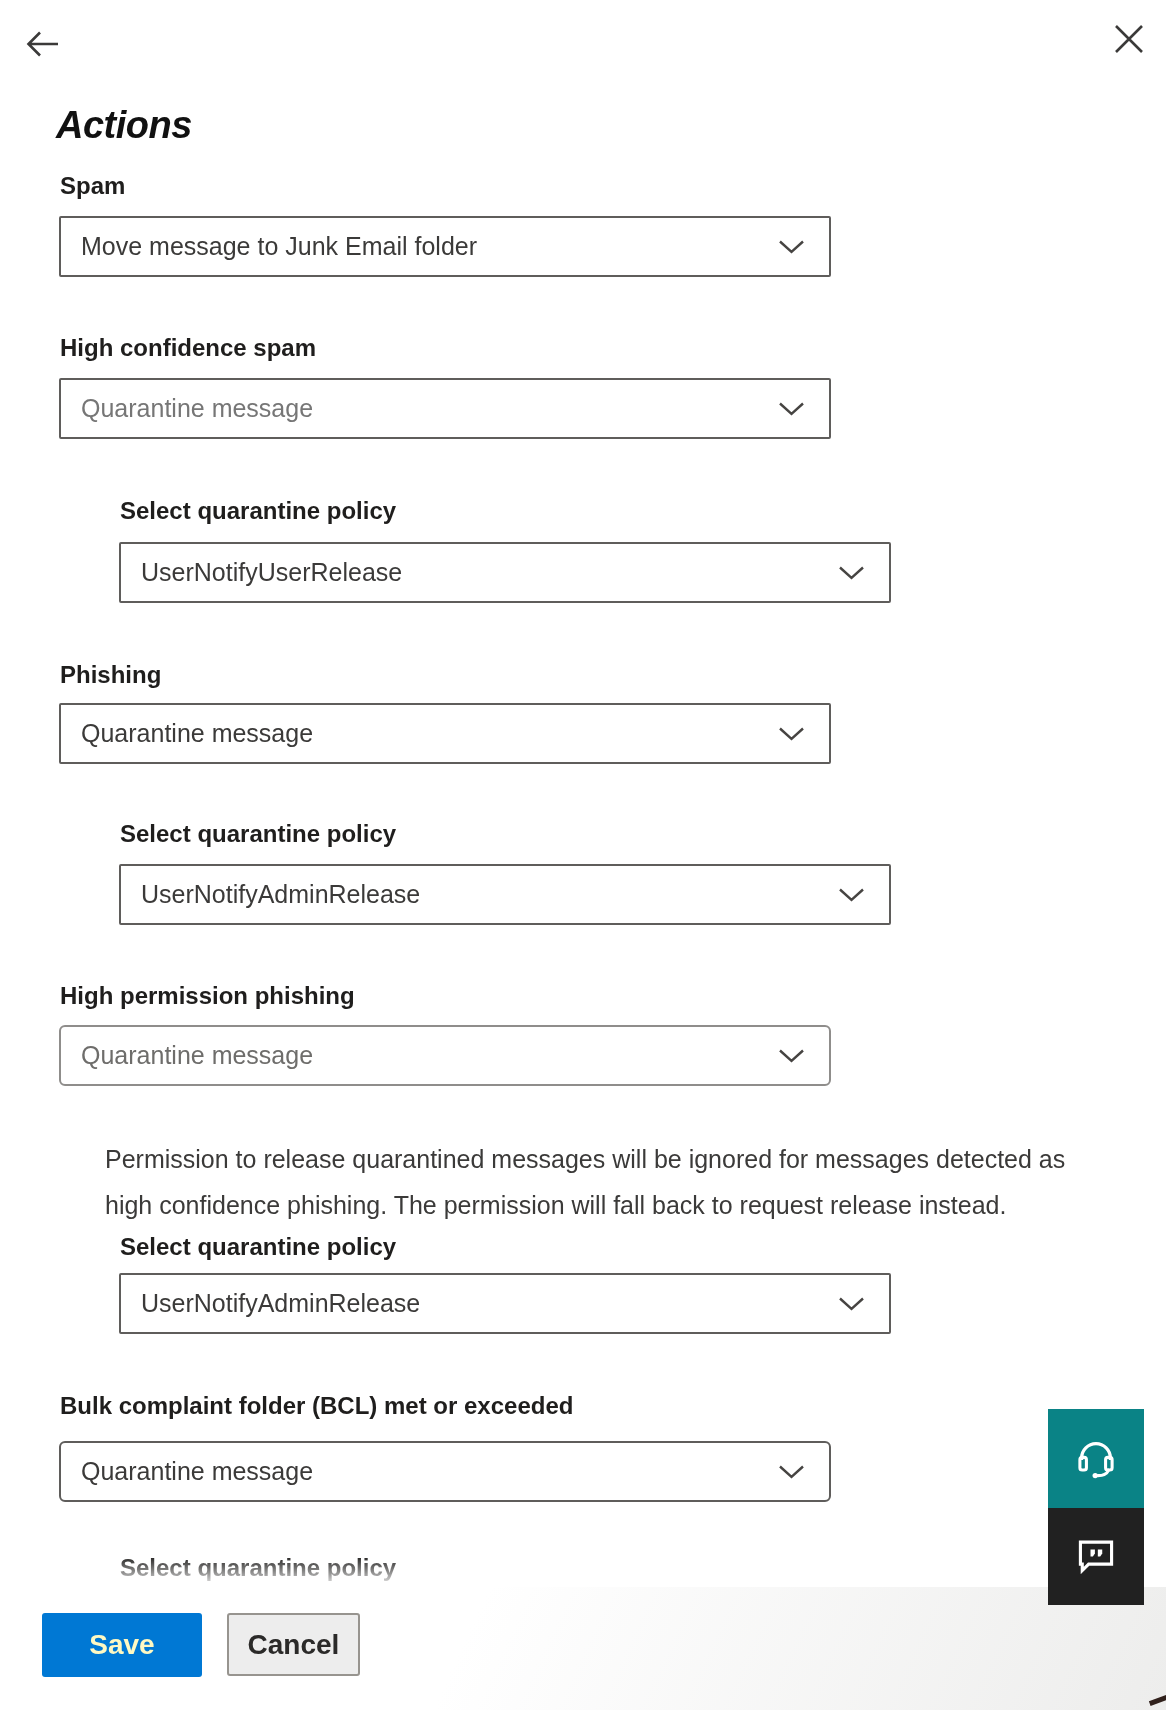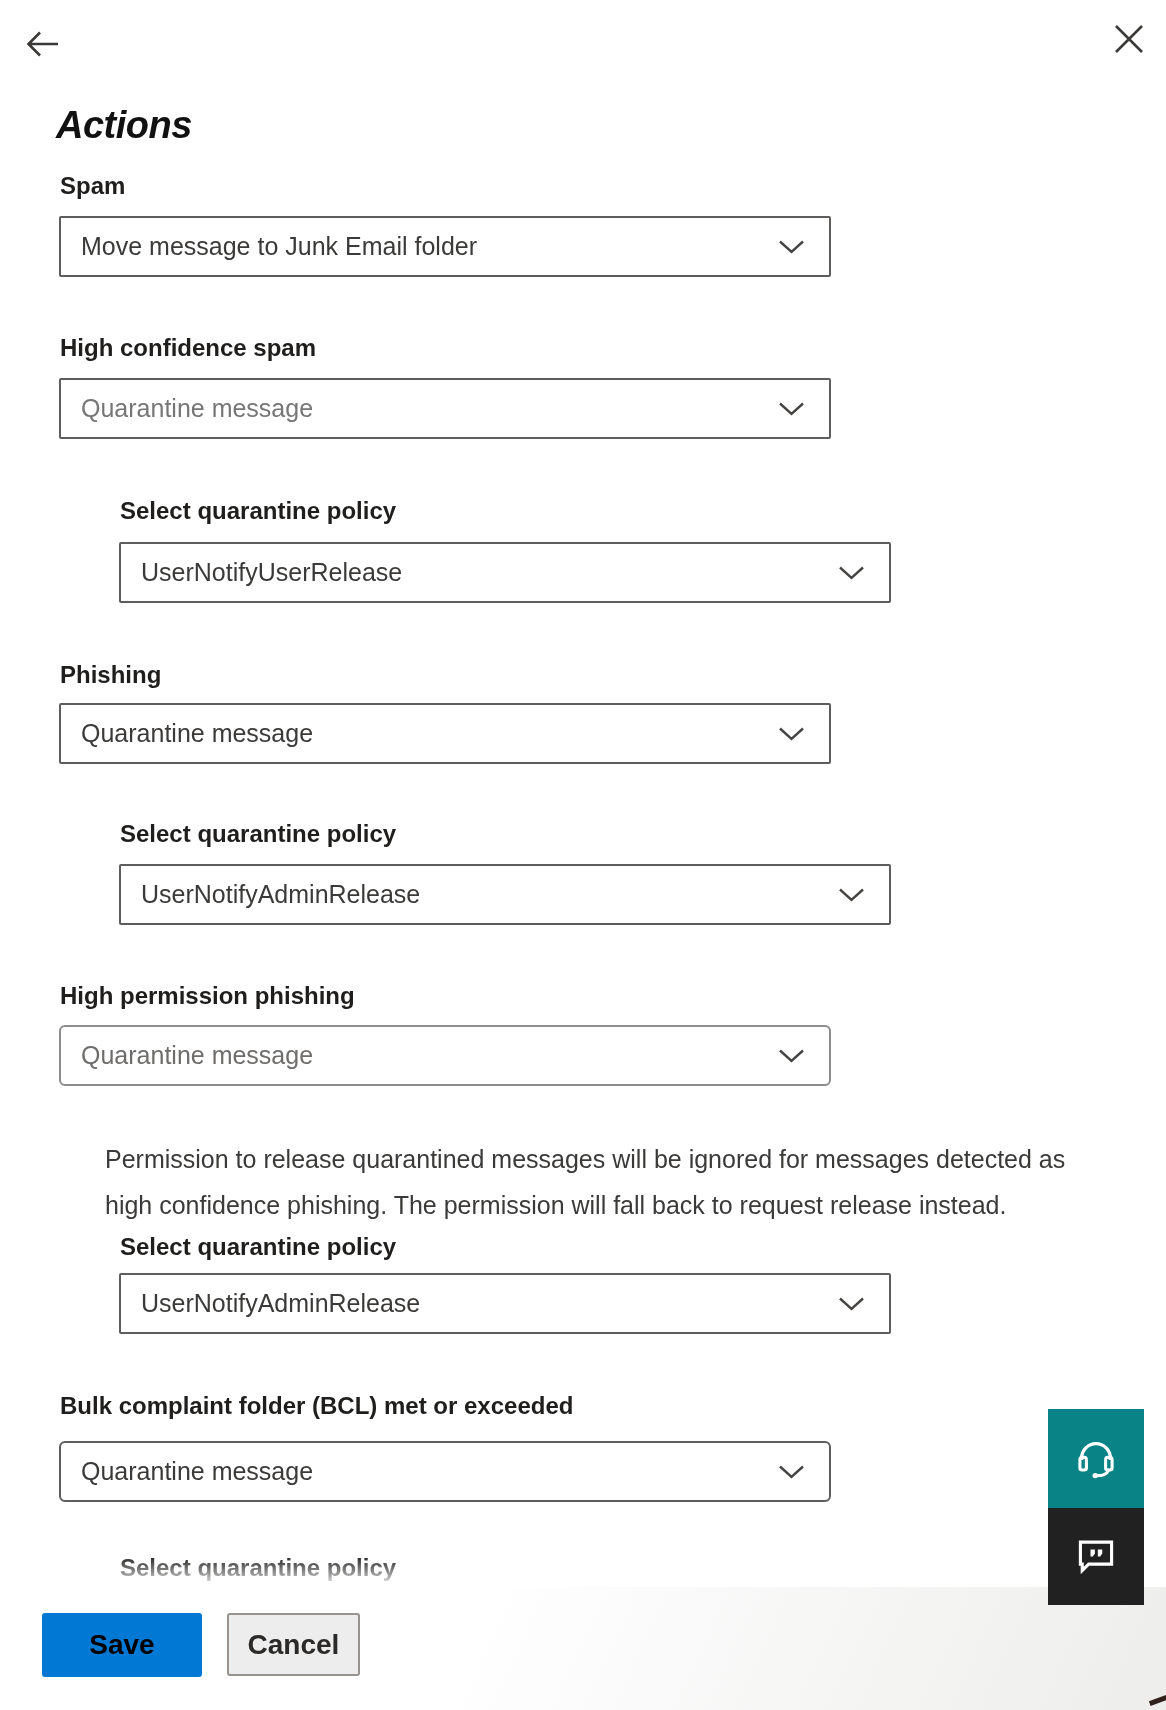--- a/index.html
+++ b/index.html
@@ -49,21 +49,21 @@
     position:absolute;left:0;top:1587px;width:1166px;height:123px;
     background:linear-gradient(115deg,#ffffff 40%,#ededec 100%);
   }
   .btn{
     position:absolute;box-sizing:border-box;border-radius:3px;
     font-family:inherit;font-size:28px;font-weight:600;cursor:pointer;
     display:flex;align-items:center;justify-content:center;
   }
   .btn-primary{
     left:42px;top:1613px;width:160px;height:64px;
-    background:#0078d4;border:none;color:#000000;
+    background:#0078d4;border:none;color:#fef9c3;
   }
   .btn-default{
     left:227px;top:1613px;width:133px;height:63px;
     background:#ededed;border:2px solid #97948f;color:#2b2a29;
   }
   
   .float-btn{
     position:absolute;border:none;cursor:pointer;
     display:flex;align-items:center;justify-content:center;padding:0;
   }

